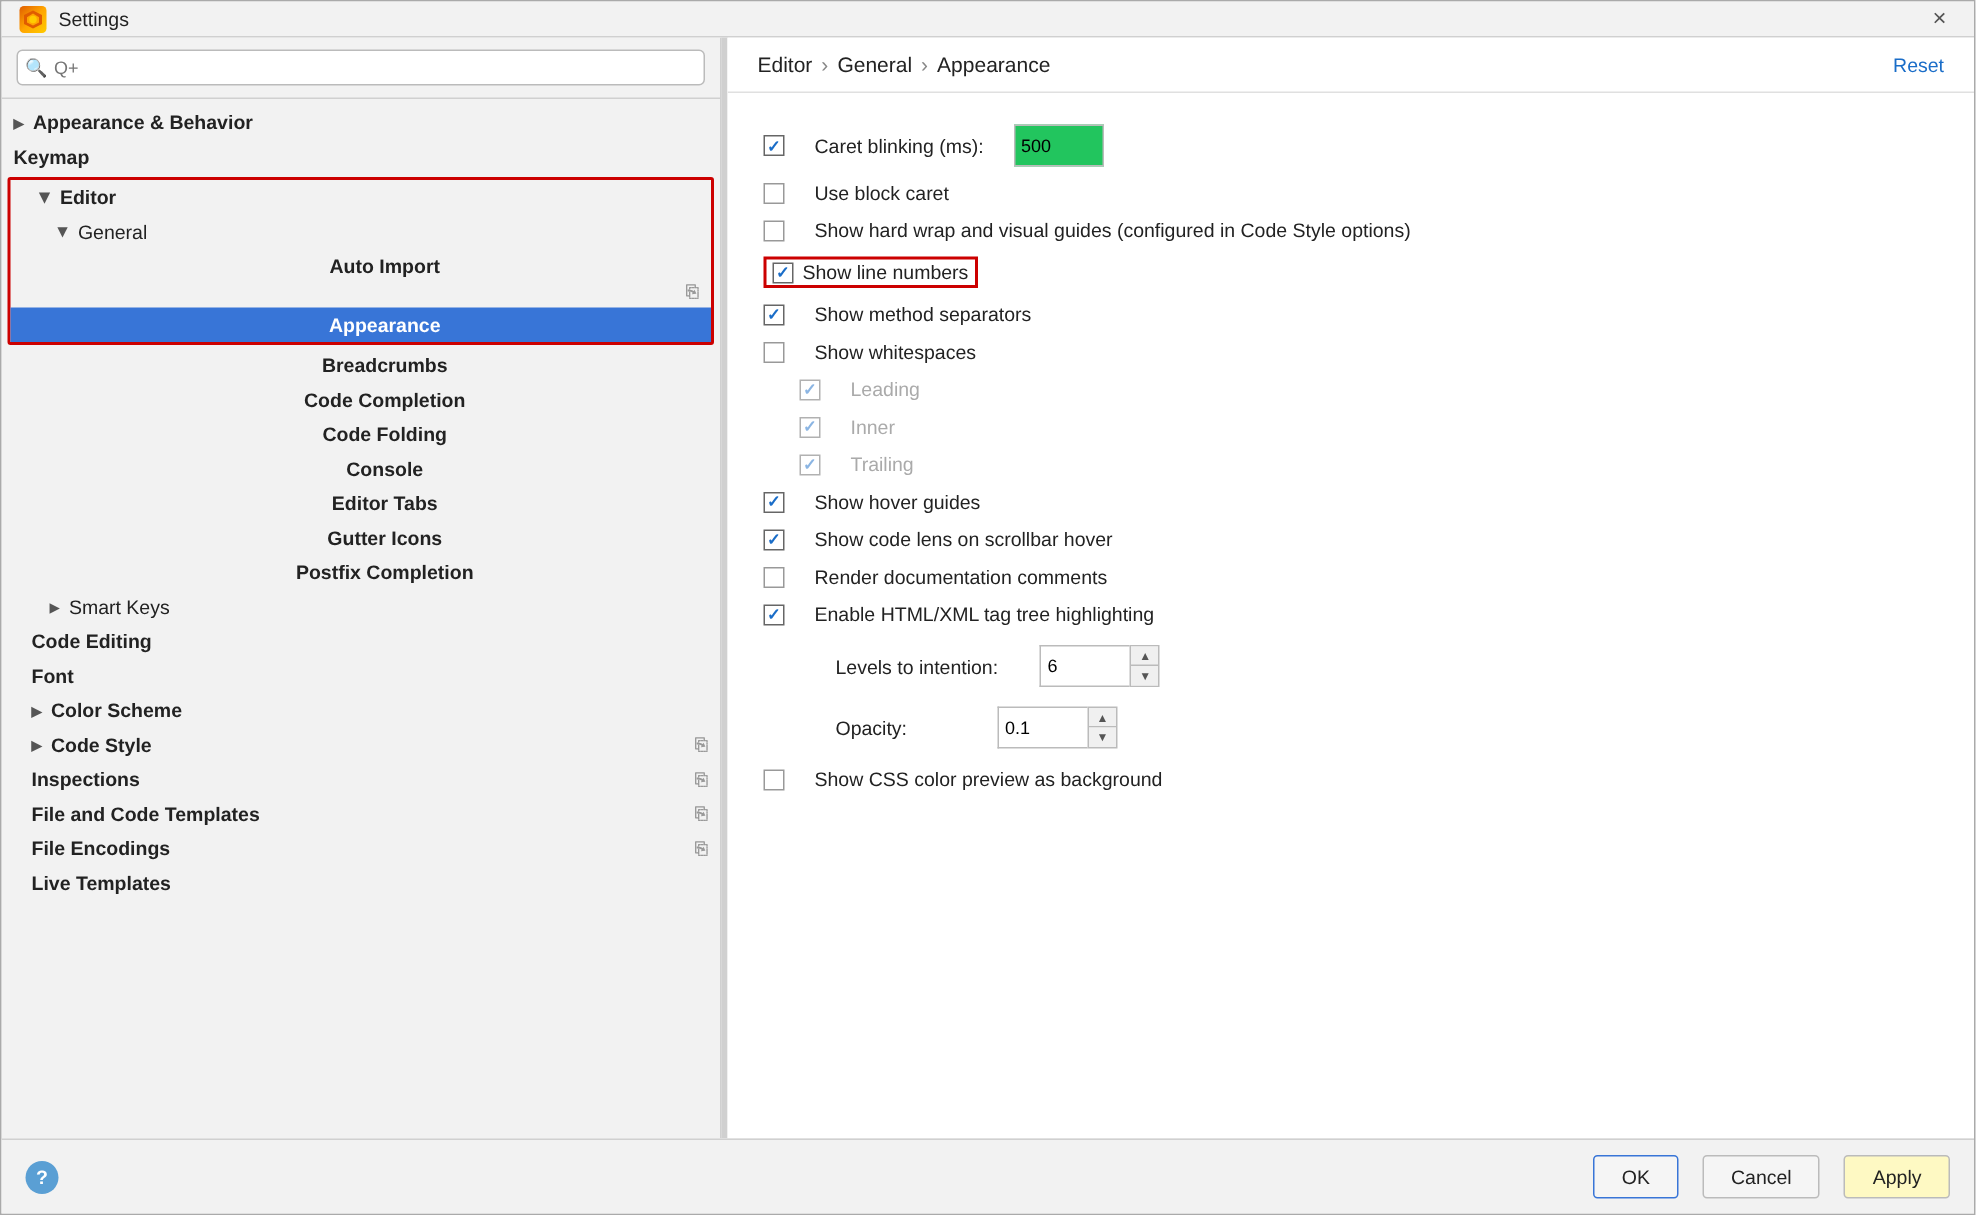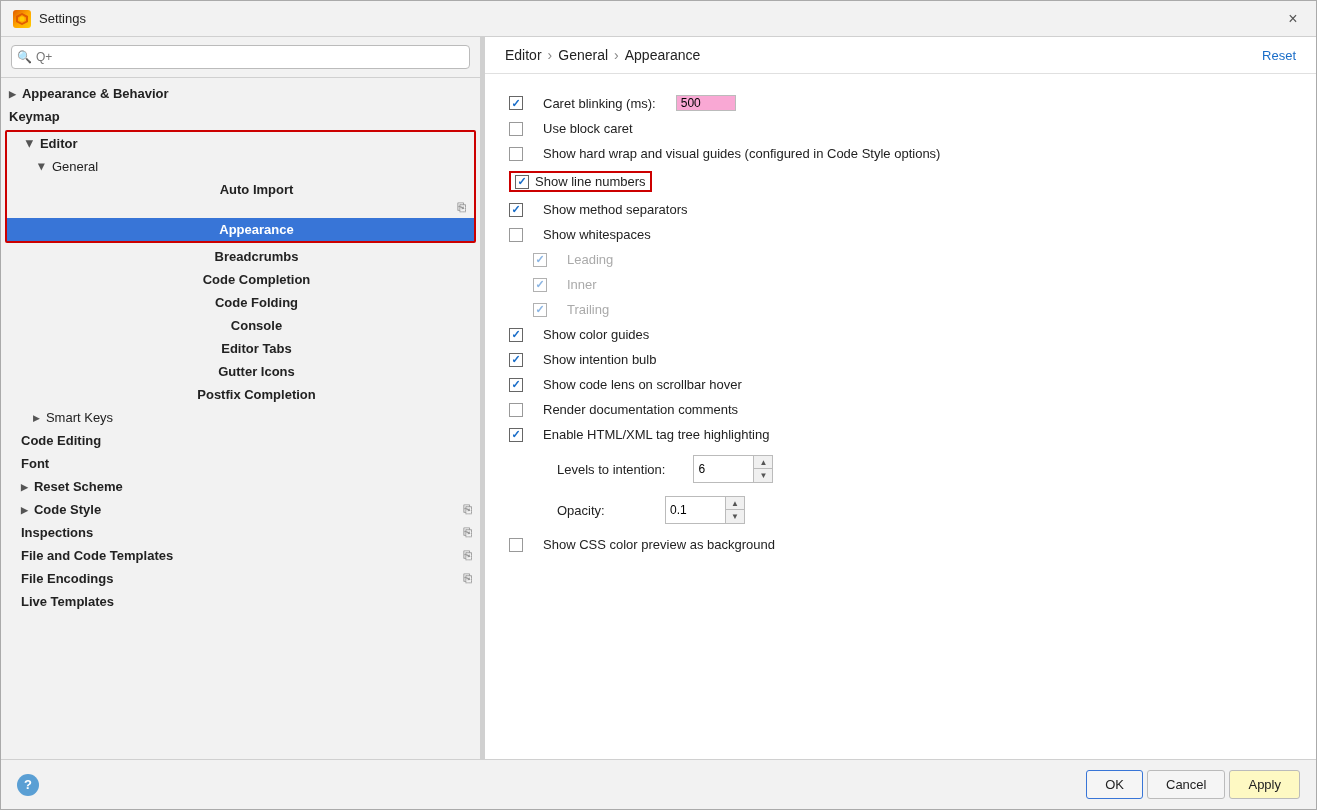--- a/index.html
+++ b/index.html
@@ -23,21 +23,21 @@
       flex-direction: column;
       box-shadow: 2px 2px 10px rgba(0,0,0,0.3);
     }
     .title-bar {
       background: #f2f2f2;
       padding: 8px 12px;
       display: flex;
       align-items: center;
       justify-content: space-between;
       border-bottom: 1px solid #d0d0d0;
-      height: 36px;
+      height: 24px;
     }
     .title-bar-left {
       display: flex;
       align-items: center;
       gap: 8px;
     }
     .app-icon {
       width: 18px;
       height: 18px;
       background: linear-gradient(135deg, #e05c00, #ffa500, #ffcc00);
@@ -208,23 +208,23 @@
     }
     .setting-label.disabled {
       color: #aaa;
       text-align: center;
     }
     .text-input {
       width: 60px;
       padding: 2px 4px;
       border: 1px solid #bbb;
       font-size: 12px;
-      background: #f9a8d4;
+      background: #22c55e;
       outline: none;
-      height: 16px;
+      height: 28px;
     }
     .highlight-box {
       border: 2px solid #cc0000;
       padding: 1px 4px;
       display: flex;
       align-items: center;
       gap: 6px;
       background: white;
     }
     .spinner-input-group {
@@ -265,21 +265,21 @@
       padding: 10px 16px;
       display: flex;
       align-items: center;
       justify-content: space-between;
       border-top: 1px solid #d0d0d0;
       background: #f2f2f2;
       height: 50px;
     }
     .bottom-right {
       display: flex;
-      gap: 4px;
+      gap: 16px;
     }
     .btn {
       padding: 6px 18px;
       border: 1px solid #bbb;
       background: #f5f5f5;
       cursor: pointer;
       font-size: 13px;
       border-radius: 3px;
       color: #222;
     }
@@ -420,21 +420,21 @@
         <div class="tree-item level1">
           <span>Code Editing</span>
         </div>
 
         <div class="tree-item level1">
           <span>Font</span>
         </div>
 
         <div class="tree-item level1">
           <span class="triangle">▶</span>
-          <span>Reset Scheme</span>
+          <span>Color Scheme</span>
         </div>
 
         <div class="tree-item level1">
           <span class="triangle">▶</span>
           <span>Code Style</span>
           <span class="copy-icon">⎘</span>
         </div>
 
         <div class="tree-item level1">
           <span>Inspections</span>
@@ -528,27 +528,23 @@
           <span class="setting-label disabled">Inner</span>
         </div>
 
         <div class="setting-row indented">
           <div class="checkbox checked disabled"></div>
           <span class="setting-label disabled">Trailing</span>
         </div>
 
         <div class="setting-row">
           <div class="checkbox checked"></div>
-          <span class="setting-label">Show color guides</span>
-        </div>
-
-        <div class="setting-row">
-          <div class="checkbox checked"></div>
-          <span class="setting-label">Show intention bulb</span>
-        </div>
+          <span class="setting-label">Show hover guides</span>
+        </div>
+
 
         <div class="setting-row">
           <div class="checkbox checked"></div>
           <span class="setting-label">Show code lens on scrollbar hover</span>
         </div>
 
         <div class="setting-row">
           <div class="checkbox"></div>
           <span class="setting-label">Render documentation comments</span>
         </div>

